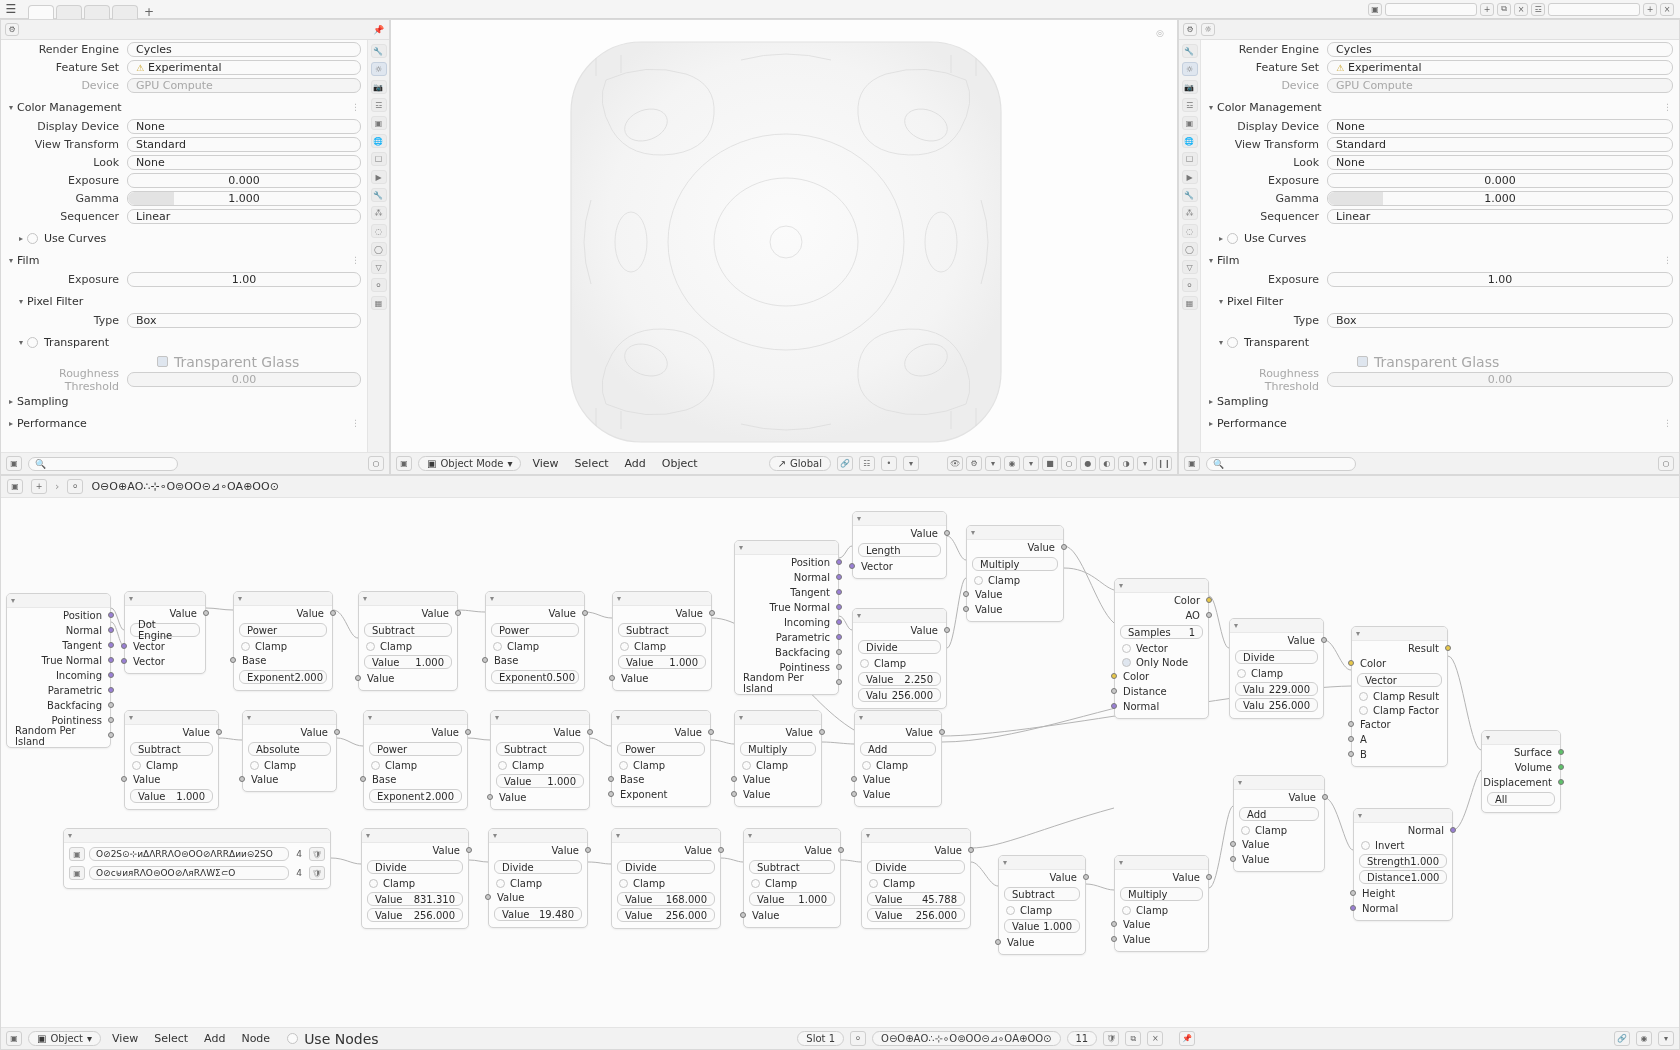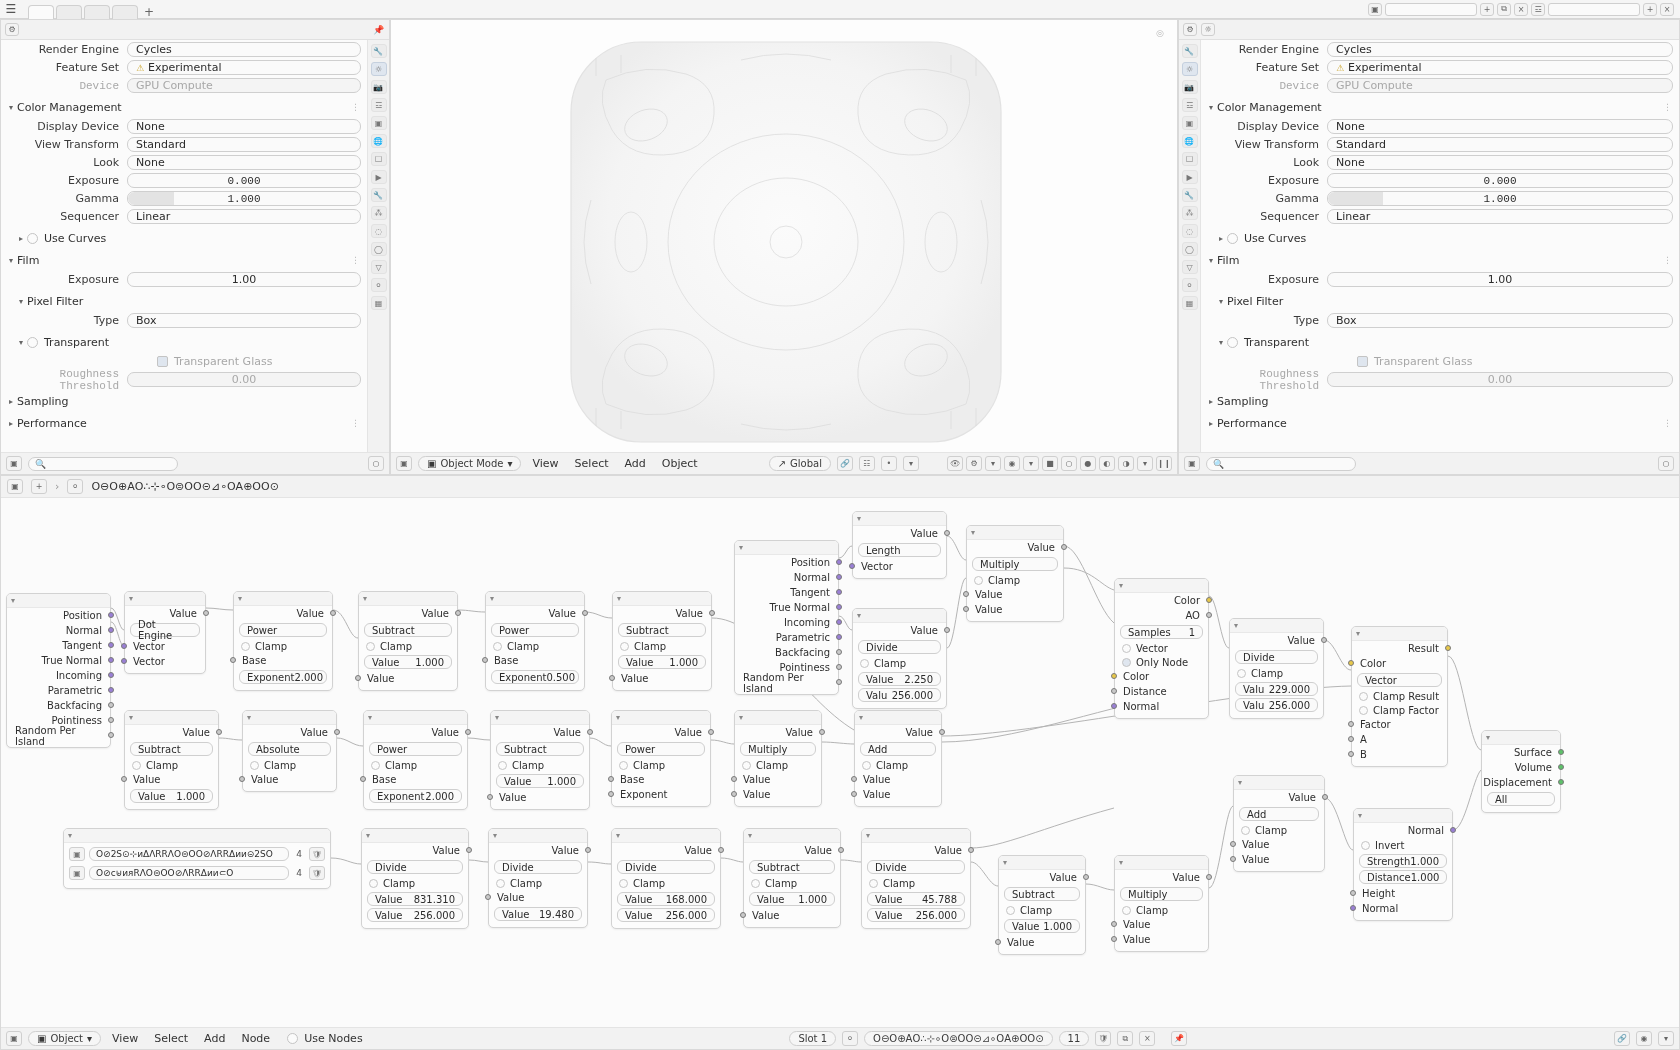--- a/index.html
+++ b/index.html
@@ -68,48 +68,48 @@
   .props-body {
     position: absolute; top: 20px; bottom: 22px; overflow: hidden;
   }
   .props-left .props-body  { left: 0; right: 22px; }
   .props-right .props-body { left: 22px; right: 0; }
   .props-left .icon-col  { right: 0; border-left: 1px solid #e4e4e4; }
   .props-right .icon-col { left: 0; border-right: 1px solid #e4e4e4; }
 
   .row { display: flex; align-items: center; height: 17px; margin: 1px 6px; }
   .row .lbl { width: 120px; text-align: right; padding-right: 8px; color: #3a3a3a; font-size: 11px; }
-  .row .lbl.dim { color: #a8a8a8; font-family: Liberation Mono, monospace; }
+  .row .lbl.dim { color: #a8a8a8; }
   .field {
     flex: 1; height: 15px; border: 1px solid #cfcfcf; background: #fafafa;
     border-radius: 7px; display: flex; align-items: center; padding: 0 8px;
     font-size: 11px; color: #2b2b2b; position: relative; overflow: hidden;
   }
   .field.dim { color: #a8a8a8; background: #f4f4f4; }
   .field .warn { color: #c9a227; margin-right: 4px; font-size: 9px; }
   .field.center { justify-content: center; }
-  .field .valnum { position: absolute; left: 0; right: 0; text-align: center; font-family: Liberation Mono, monospace; }
+  .field .valnum { position: absolute; left: 0; right: 0; text-align: center; }
   .slider-fill {
     position: absolute; left: 0; top: 0; bottom: 0; background: #e3e3e3; border-radius: 7px 0 0 7px;
   }
   .panel-head {
     display: flex; align-items: center; height: 18px; margin: 4px 6px 2px 4px;
     font-size: 11px; color: #303030;
   }
   .panel-head .tri { width: 12px; text-align: center; font-size: 8px; color: #666; }
   .panel-head.sub { margin-left: 14px; }
   .panel-head .dots { margin-left: auto; color: #bdbdbd; letter-spacing: 1px; font-size: 9px; }
   .checkrow { display: flex; align-items: center; height: 17px; margin: 1px 6px; }
   .checkrow .cb {
     width: 11px; height: 11px; border: 1px solid #c4c4c4; background: #fbfbfb;
     border-radius: 50%; margin-right: 6px;
   }
   .checkrow .cb.sq { border-radius: 2px; }
   .checkrow .cb.on { background: #dfe6ef; }
-  .checkrow .txt { font-size: 11px; }
+  .checkrow .txt { font-size: 14px; }
   .checkrow .txt.dim { color: #a8a8a8; }
   .props-footer {
     position: absolute; left: 0; right: 0; bottom: 0; height: 22px;
     display: flex; align-items: center; padding: 0 5px; gap: 6px;
     background: #f2f2f2; border-top: 1px solid #e4e4e4;
   }
   .search-pill {
     height: 14px; flex: 0 0 auto; width: 150px; border: 1px solid #cfcfcf;
     background: #fafafa; border-radius: 7px; display: flex; align-items: center;
     padding: 0 6px; font-size: 9px; color: #9a9a9a; gap: 4px;
@@ -1216,21 +1216,21 @@
               <span>▾</span>
             </div>
             <div class="nrow-img">
               <span class="ibtn">▣</span>
               <span class="iname">Ο⊘2S⊙⊹ᴎΔΛRRΛΟ⊜ΟΟ⊘ΛRRΔᴎᴎ⊝2SΟ</span>
               <span class="cnt">4</span>
               <span class="ibtn">🛡</span>
             </div>
             <div class="nrow-img">
               <span class="ibtn">▣</span>
-              <span class="iname">Ο⊘ᴄ⊎ᴎᴙRΛΟ⊜ΟΟ⊘ΛRRΔᴎᴎ⊂Ο</span>
+              <span class="iname">Ο⊘ᴄ⊎ᴎᴙRΛΟ⊜ΟΟ⊘ΛᴙRΛWΣ⊂Ο</span>
               <span class="cnt">4</span>
               <span class="ibtn">🛡</span>
             </div>
           </div>
           <div class="node" style="left: 360px; top: 330px; width: 108px;">
             <div class="nhead">
               <span>▾</span>
             </div>
             <div class="sock out">
               <span>Value</span>

